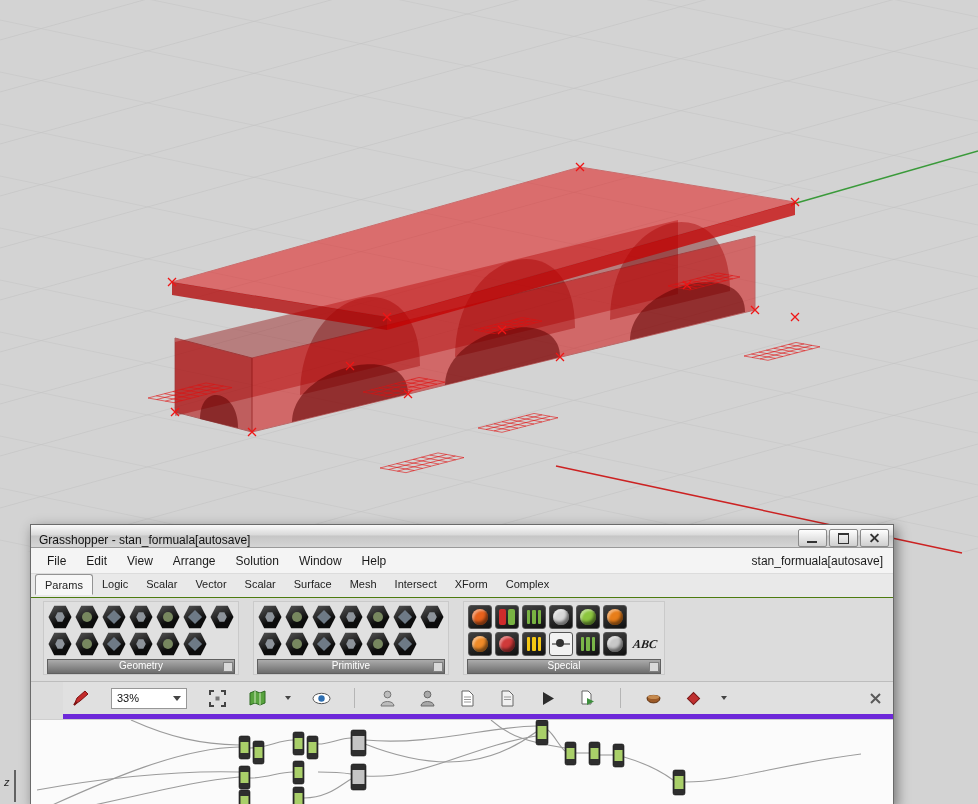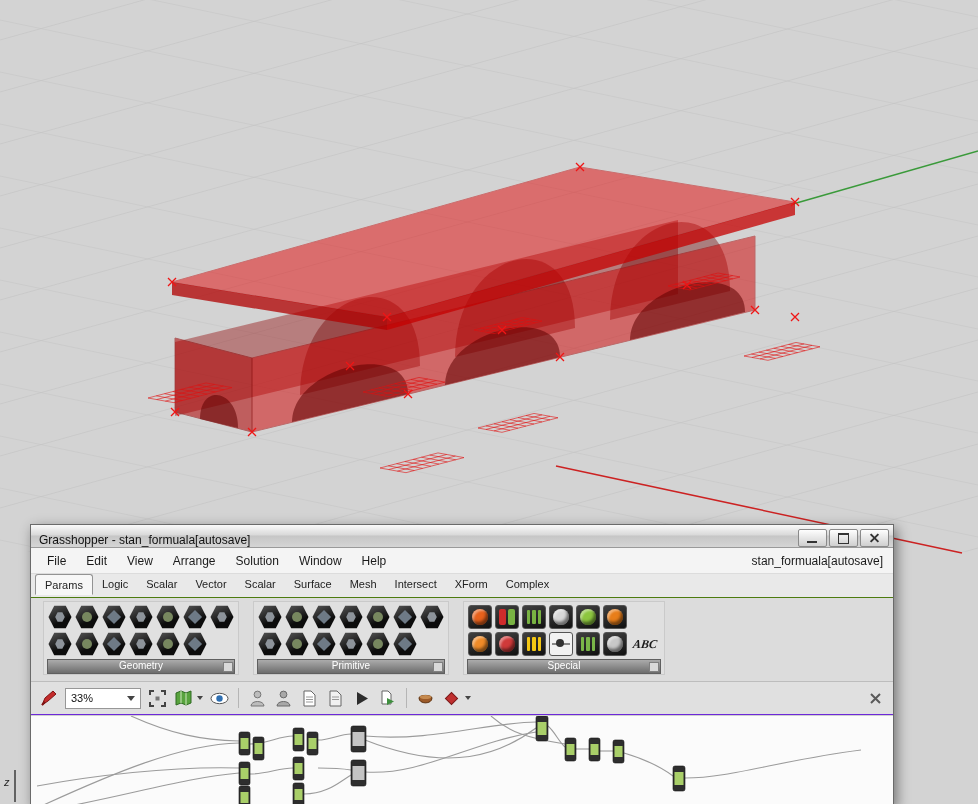--- a/index.html
+++ b/index.html
@@ -66,21 +66,21 @@
   .sq-icon.slider::after{content:"";position:absolute;left:6px;top:6px;width:8px;height:8px;border-radius:50%;background:#333;}
   .abc-icon{width:32px;height:22px;display:flex;align-items:center;justify-content:center;
     font-family:"Liberation Serif",serif;font-style:italic;font-weight:bold;font-size:12px;
     color:#1a1a1a;transform:skewX(-8deg);flex:0 0 auto;}
   .panel-label{height:13px;margin-top:1px;background:linear-gradient(#ababab,#6d6d6d);
     color:#fff;font-size:10px;display:flex;align-items:flex-start;justify-content:center;
     position:relative;border:1px solid #5f5f5f;}
   .panel-corner{position:absolute;right:1px;top:2px;width:8px;height:8px;background:#d9d9d9;border:1px solid #808080;}
 
   .canvas-toolbar{height:32px;flex:0 0 32px;background:#e0e0e0;display:flex;align-items:center;
-    padding:0 8px;gap:7px;border-bottom:1px solid #6d28d9;}
+    padding:0 8px;gap:21px;border-bottom:5px solid #6d28d9;margin-left:32px;}
   .ct-icon{width:19px;height:19px;flex:0 0 auto;}
   .ct-sep{width:1px;height:20px;background:#b5b5b5;margin:0 2px;flex:0 0 auto;}
   .zoom-box{width:64px;height:19px;background:#fff;border:1px solid #979797;font-size:11px;
     display:flex;align-items:center;padding:0 5px;color:#111;}
   .zoom-arrow{margin-left:auto;width:0;height:0;border-left:4px solid transparent;
     border-right:4px solid transparent;border-top:5px solid #444;}
   .dd-arrow{width:0;height:0;border-left:3px solid transparent;border-right:3px solid transparent;
     border-top:4px solid #444;margin-left:-3px;align-self:center;}
   .ct-close{margin-left:auto;}
 

